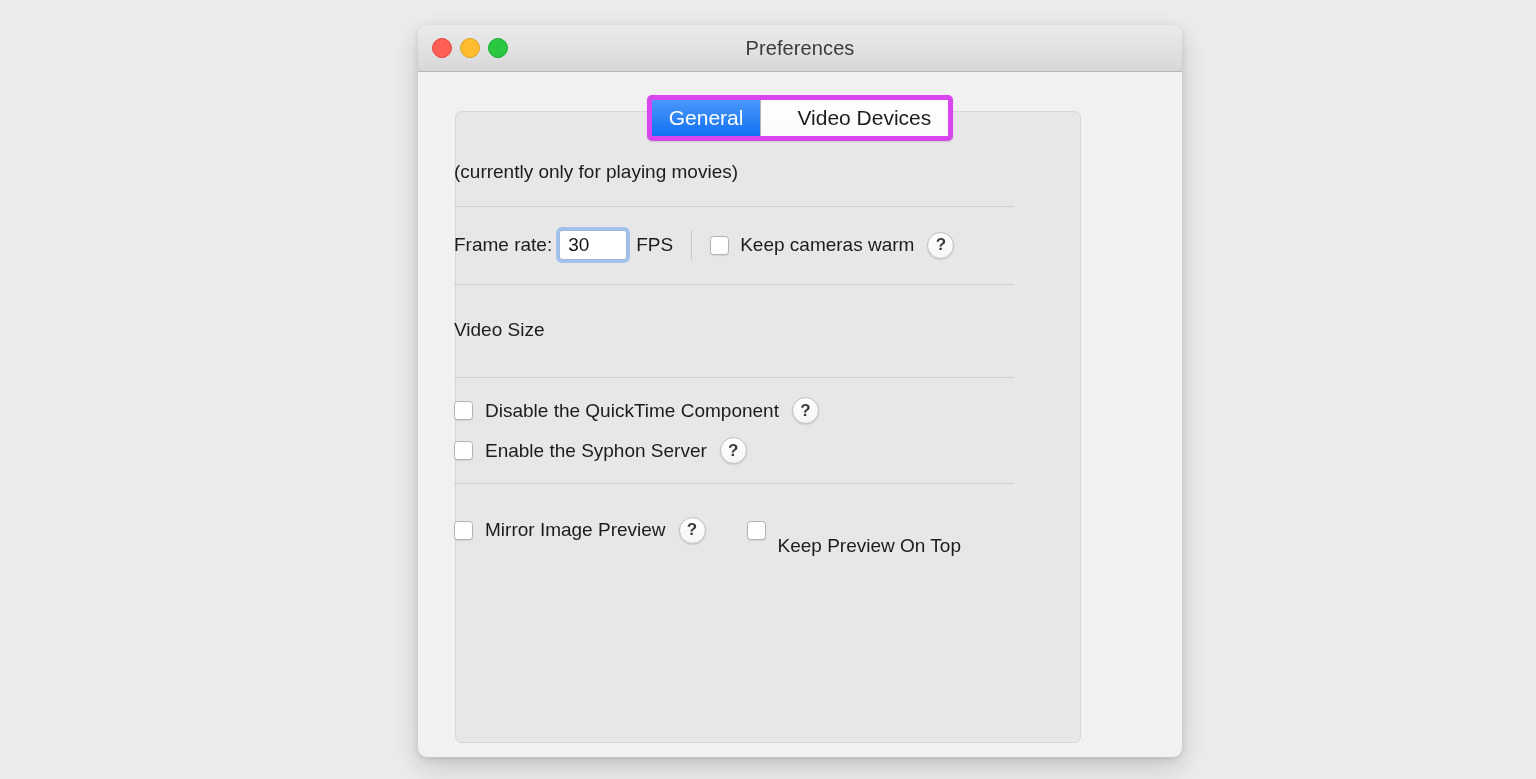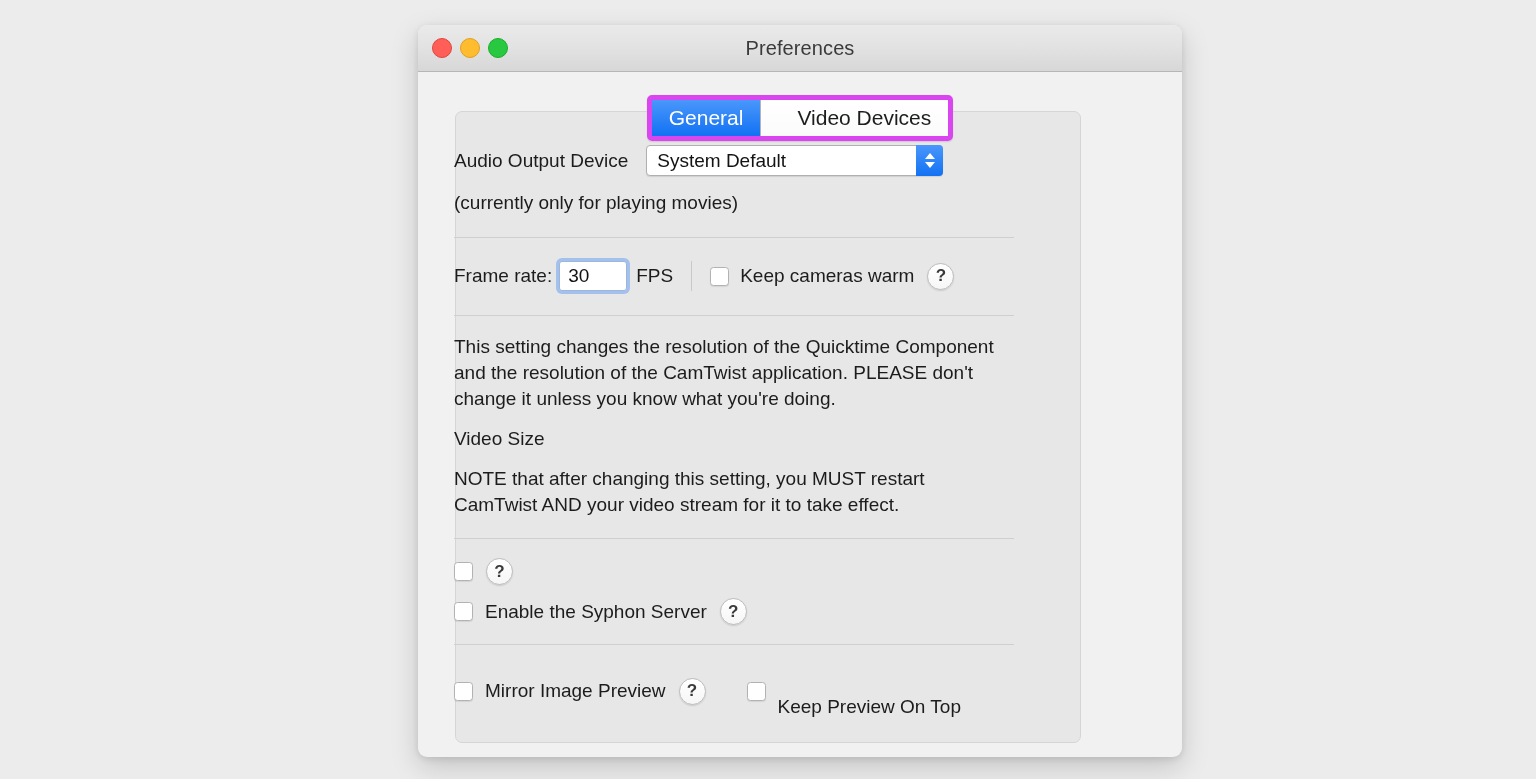--- a/index.html
+++ b/index.html
@@ -255,30 +255,20 @@
 
   <div class="tabbar">
     <div class="segmented">
       <div class="seg active">General</div>
       <div class="seg">Video Devices</div>
     </div>
   </div>
 
   <div class="content" style="top:120px;">
 
-    <div class="row">
-      <span class="label">Audio Output Device</span>
-      <div class="popup" style="width:297px; margin-left:18px;">
-        <span>System Default</span>
-        <span class="chev">
-          <span class="ar up"></span>
-            <span class="ar down"></span>
-        </span>
-      </div>
-    </div>
 
     <div style="height:16px"></div>
     <div>(currently only for playing movies)</div>
 
     <div style="height:23px"></div>
     <div class="sep"></div>
     <div style="height:20px"></div>
 
     <div class="row">
       <span class="label">Frame rate:</span>
@@ -289,37 +279,36 @@
       <span class="vsep"></span>
       <span class="cb"></span>
       <span class="label" style="margin-left:11px;">Keep cameras warm</span>
       <span class="help" style="margin-left:13px;">?</span>
     </div>
 
     <div style="height:21px"></div>
     <div class="sep"></div>
     <div style="height:18px"></div>
 
-    <div class="para" style="width:545px;">This setting changes the resolution of the Quicktime Component and the resolution of the CamTwist application.  PLEASE don't change it unless you know what you're doing.</div>
 
     <div style="height:16px"></div>
 
     <div class="row">
       <span class="label">Video Size</span>
     </div>
 
     <div style="height:16px"></div>
-    <div class="para" style="width:548px;">NOTE that after changing this setting, you MUST restart CamTwist AND your video stream for it to take effect.</div>
 
     <div style="height:20px"></div>
     <div class="sep"></div>
     <div style="height:19px"></div>
 
     <div class="row">
       <span class="cb"></span>
+      <span class="label" style="margin-left:12px;">Disable the QuickTime Component</span>
       <span class="help" style="margin-left:13px;">?</span>
     </div>
 
     <div style="height:13px"></div>
 
     <div class="row">
       <span class="cb"></span>
       <span class="label" style="margin-left:12px;">Enable the Syphon Server</span>
       <span class="help" style="margin-left:13px;">?</span>
     </div>

